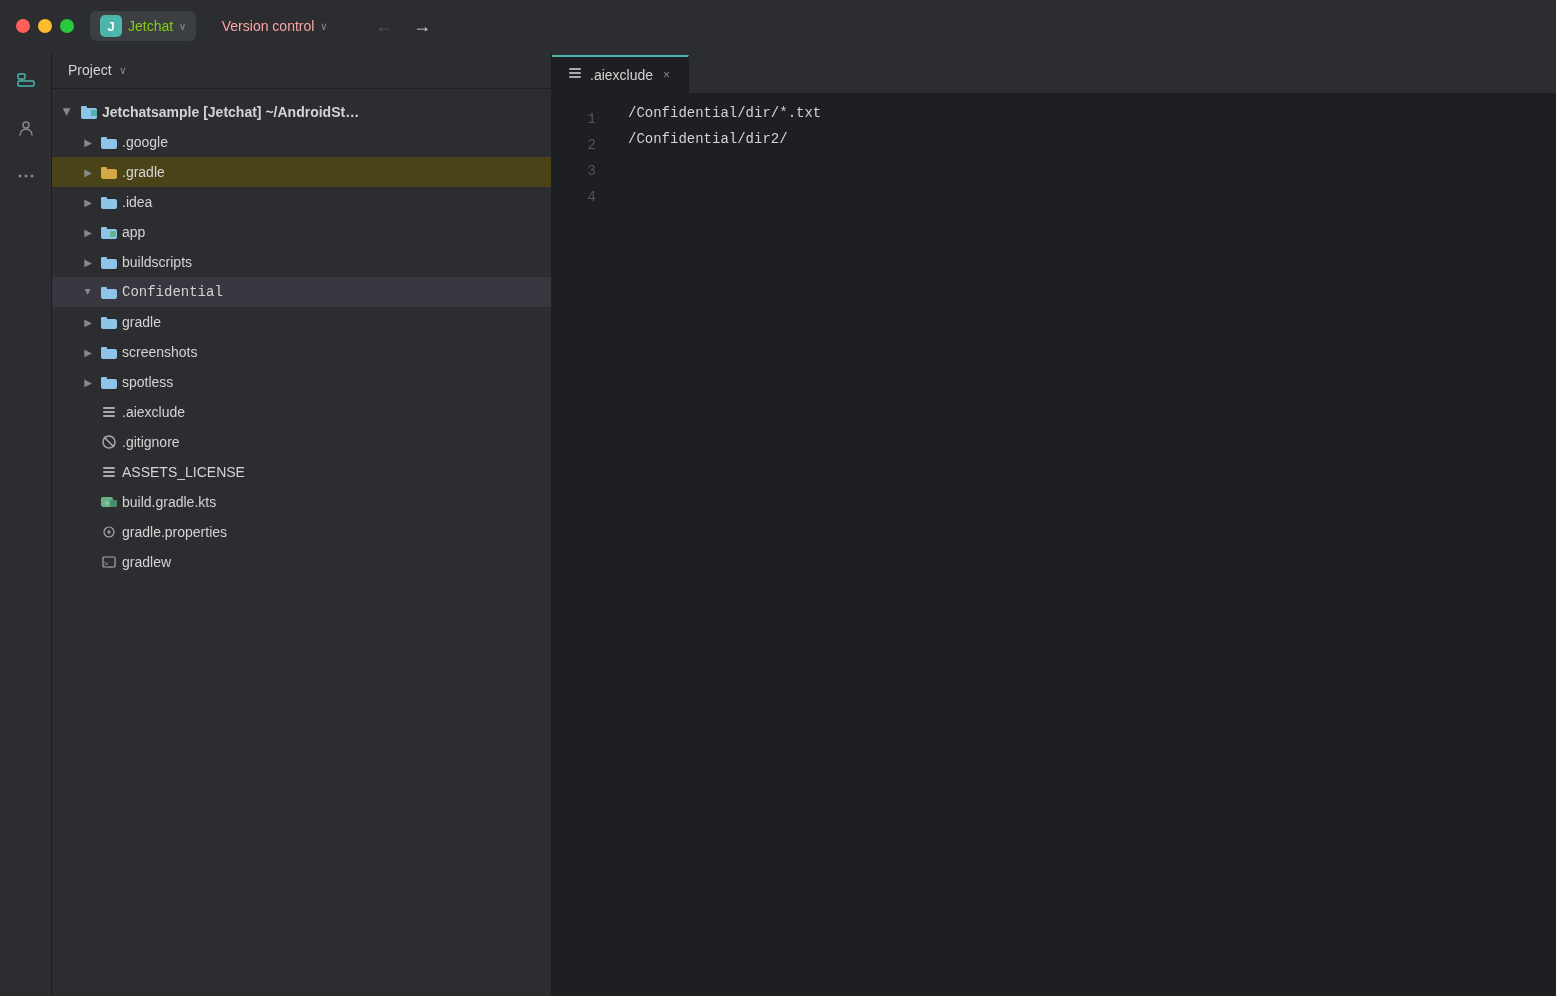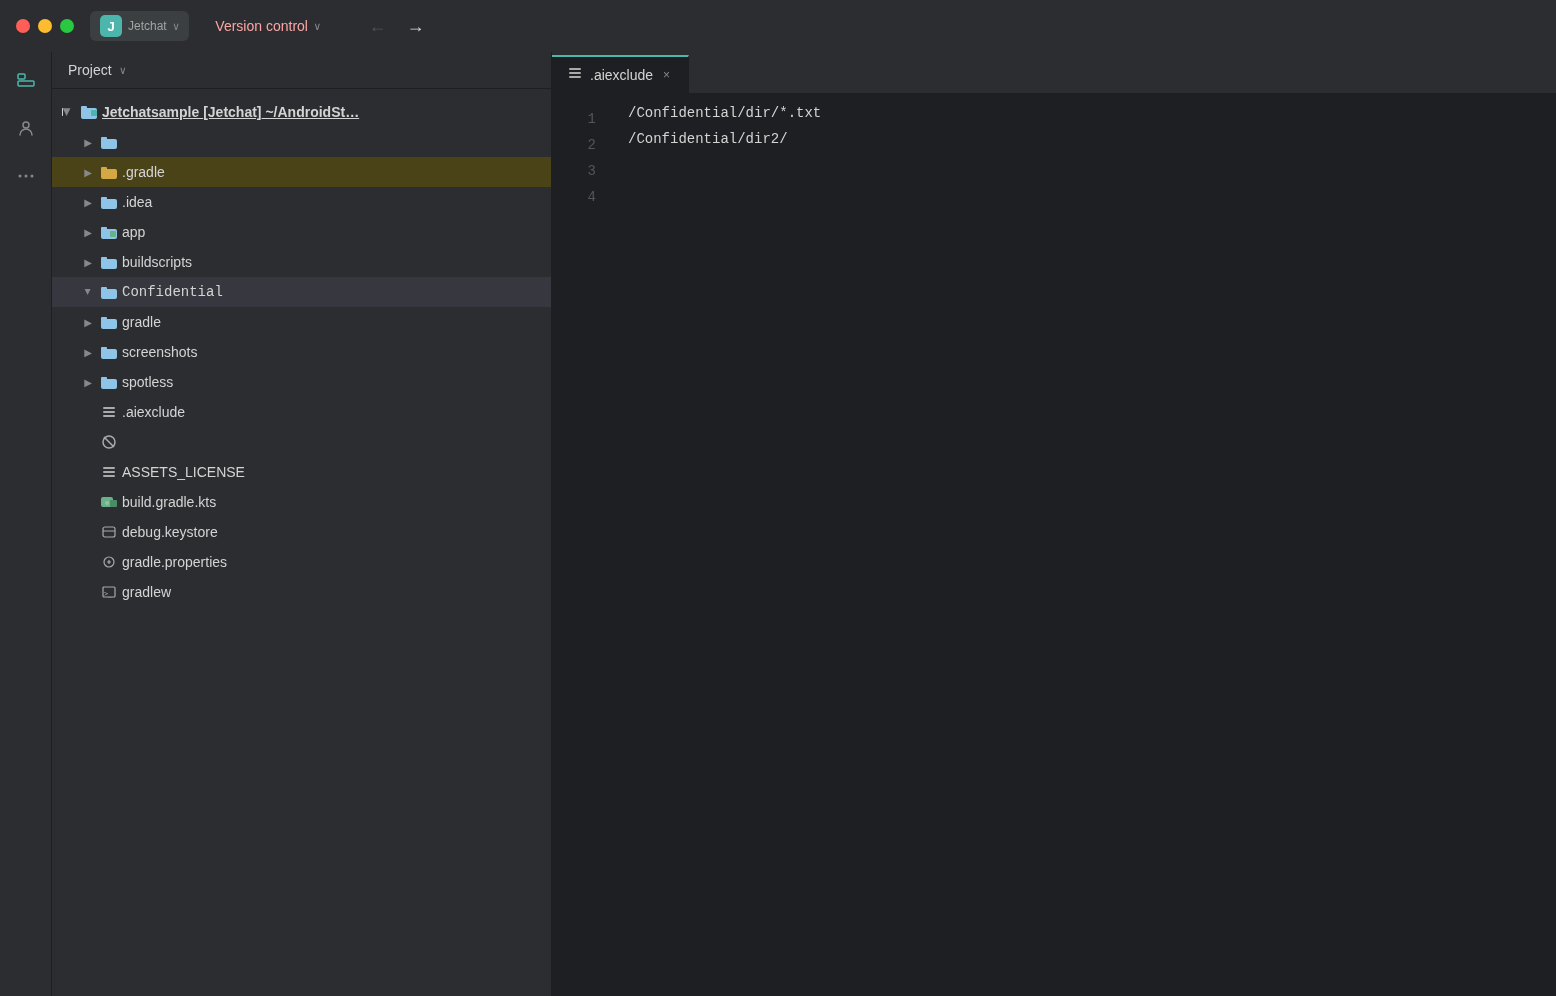--- a/index.html
+++ b/index.html
@@ -59,22 +59,22 @@
       display: flex;
       align-items: center;
       justify-content: center;
       font-size: 13px;
       font-weight: bold;
       color: white;
       font-family: sans-serif;
     }
 
     .titlebar-label {
-      color: #a3a3a3;
-      font-size: 12px;
+      color: #84cc16;
+      font-size: 14px;
       font-family: sans-serif;
     }
 
     .titlebar-chevron {
       color: #888;
       font-size: 11px;
     }
 
     .titlebar-vc {
       display: flex;
@@ -222,21 +222,21 @@
     .tree-label {
       flex: 1;
       white-space: nowrap;
       overflow: hidden;
       text-overflow: ellipsis;
     }
 
     .tree-label.bold { font-weight: bold; }
 
     
-    .indent-0 { padding-left: 8px; text-decoration: underline; }
+    .indent-0 { padding-left: 8px; }
     .indent-1 { padding-left: 28px; }
 
     
     .editor-area {
       flex: 1;
       display: flex;
       flex-direction: column;
       background: #1e1f22;
     }
 
@@ -386,20 +386,21 @@
       </div>
 
       <div class="tree-item indent-1">
         <span class="tree-chevron">▶</span>
         <span class="tree-icon folder-icon">
           <svg width="16" height="13" viewBox="0 0 16 13">
               <rect x="0" y="3" width="16" height="10" rx="2" fill="#8dc4e8"></rect>
               <rect x="0" y="1" width="6" height="4" rx="1" fill="#8dc4e8"></rect>
             </svg>
         </span>
+        <span class="tree-label">.google</span>
       </div>
 
       <div class="tree-item indent-1 highlighted">
         <span class="tree-chevron">▶</span>
         <span class="tree-icon">
           <svg width="16" height="13" viewBox="0 0 16 13">
               <rect x="0" y="3" width="16" height="10" rx="2" fill="#d4a844"></rect>
               <rect x="0" y="1" width="6" height="4" rx="1" fill="#d4a844"></rect>
             </svg>
         </span>
@@ -497,20 +498,21 @@
       </div>
 
       <div class="tree-item indent-1">
         <span class="tree-chevron" style="visibility:hidden">▶</span>
         <span class="tree-icon">
           <svg width="14" height="14" viewBox="0 0 14 14">
             <circle cx="7" cy="7" r="6" stroke="#aaa" stroke-width="1.5" fill="none"></circle>
             <line x1="2" y1="2" x2="12" y2="12" stroke="#aaa" stroke-width="1.5"></line>
           </svg>
         </span>
+        <span class="tree-label">.gitignore</span>
       </div>
 
       <div class="tree-item indent-1">
         <span class="tree-chevron" style="visibility:hidden">▶</span>
         <span class="tree-icon">
           <svg width="14" height="13" viewBox="0 0 14 13">
             <rect x="1" y="1" width="12" height="2" rx="1" fill="#aaa"></rect>
             <rect x="1" y="5" width="12" height="2" rx="1" fill="#aaa"></rect>
             <rect x="1" y="9" width="12" height="2" rx="1" fill="#aaa"></rect>
           </svg>
@@ -523,30 +525,20 @@
         <span class="tree-icon">
           <svg width="16" height="14" viewBox="0 0 16 14">
             <rect x="0" y="2" width="12" height="10" rx="2" fill="#6ab187"></rect>
             <rect x="9" y="5" width="7" height="7" rx="1" fill="#4a8c69"></rect>
             <circle cx="6" cy="8" r="2" fill="#8dc4a8"></circle>
           </svg>
         </span>
         <span class="tree-label">build.gradle.kts</span>
       </div>
 
-      <div class="tree-item indent-1">
-        <span class="tree-chevron" style="visibility:hidden">▶</span>
-        <span class="tree-icon">
-          <svg width="14" height="14" viewBox="0 0 14 14">
-            <rect x="1" y="2" width="12" height="10" rx="2" fill="none" stroke="#aaa" stroke-width="1.2"></rect>
-            <line x1="1" y1="6" x2="13" y2="6" stroke="#aaa" stroke-width="1"></line>
-          </svg>
-        </span>
-        <span class="tree-label">debug.keystore</span>
-      </div>
 
       <div class="tree-item indent-1">
         <span class="tree-chevron" style="visibility:hidden">▶</span>
         <span class="tree-icon">
           <svg width="14" height="14" viewBox="0 0 14 14">
             <circle cx="7" cy="7" r="5" stroke="#aaa" stroke-width="1.2" fill="none"></circle>
             <path d="M5 7h4M7 5v4" stroke="#aaa" stroke-width="1.2"></path>
           </svg>
         </span>
         <span class="tree-label">gradle.properties</span>

